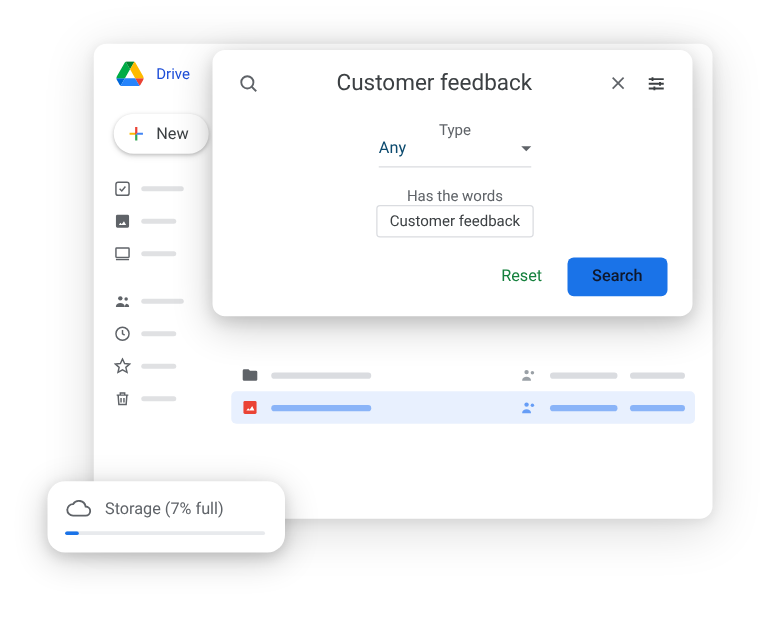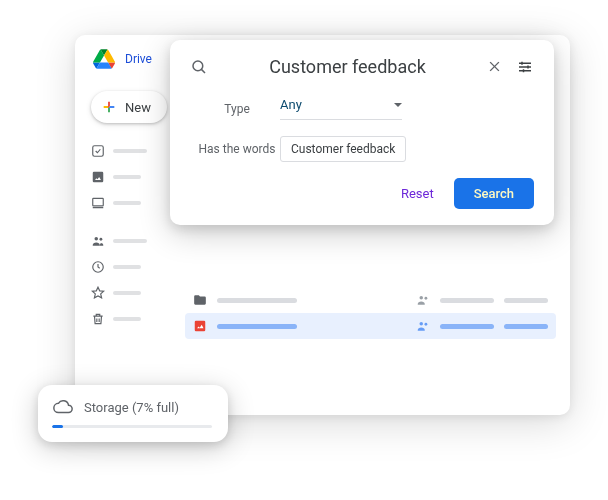--- a/index.html
+++ b/index.html
@@ -91,20 +91,21 @@
 }
 .search-icon { width: 18px; height: 18px; color: #5f6368; }
 .search-text { font-size: 18px; color: #3c4043; flex: 1; }
 .close-icon { width: 15px; height: 15px; color: #5f6368; cursor: pointer; }
 .tune-icon { width: 18px; height: 18px; color: #3c4043; cursor: pointer; }
 
 .filter-row {
   display: flex; align-items: center;
   margin-bottom: 16px;
   padding-left: 4px;
+  flex-direction: column;
 }
 .filter-label { width: 86px; font-size: 12px; color: #5f6368; }
 .filter-value {
   font-size: 13px; color: #0c4a6e;
   padding-bottom: 7px;
   border-bottom: 1px solid #dadce0;
   display: inline-flex; align-items: center; gap: 26px;
   cursor: pointer;
 }
 .caret { width: 0; height: 0; border-left: 4px solid transparent; border-right: 4px solid transparent; border-top: 4px solid #5f6368; }
@@ -113,23 +114,23 @@
   border: 1px solid #dadce0;
   border-radius: 3px;
   padding: 5px 10px;
 }
 
 .actions {
   display: flex; justify-content: flex-end; gap: 20px;
   margin-top: 8px;
   align-items: center;
 }
-.reset-btn { font-size: 13px; color: #6d28d9; cursor: pointer; }
+.reset-btn { font-size: 13px; color: #15803d; cursor: pointer; }
 .search-btn {
-  background: #1a73e8; color: #fef9c3;
+  background: #1a73e8; color: #0f172a;
   font-size: 13px; font-weight: 500;
   padding: 8px 20px;
   border-radius: 5px;
   cursor: pointer;
 }
 
 .storage-card {
   position: absolute;
   left: 38px; top: 385px;
   width: 190px;

